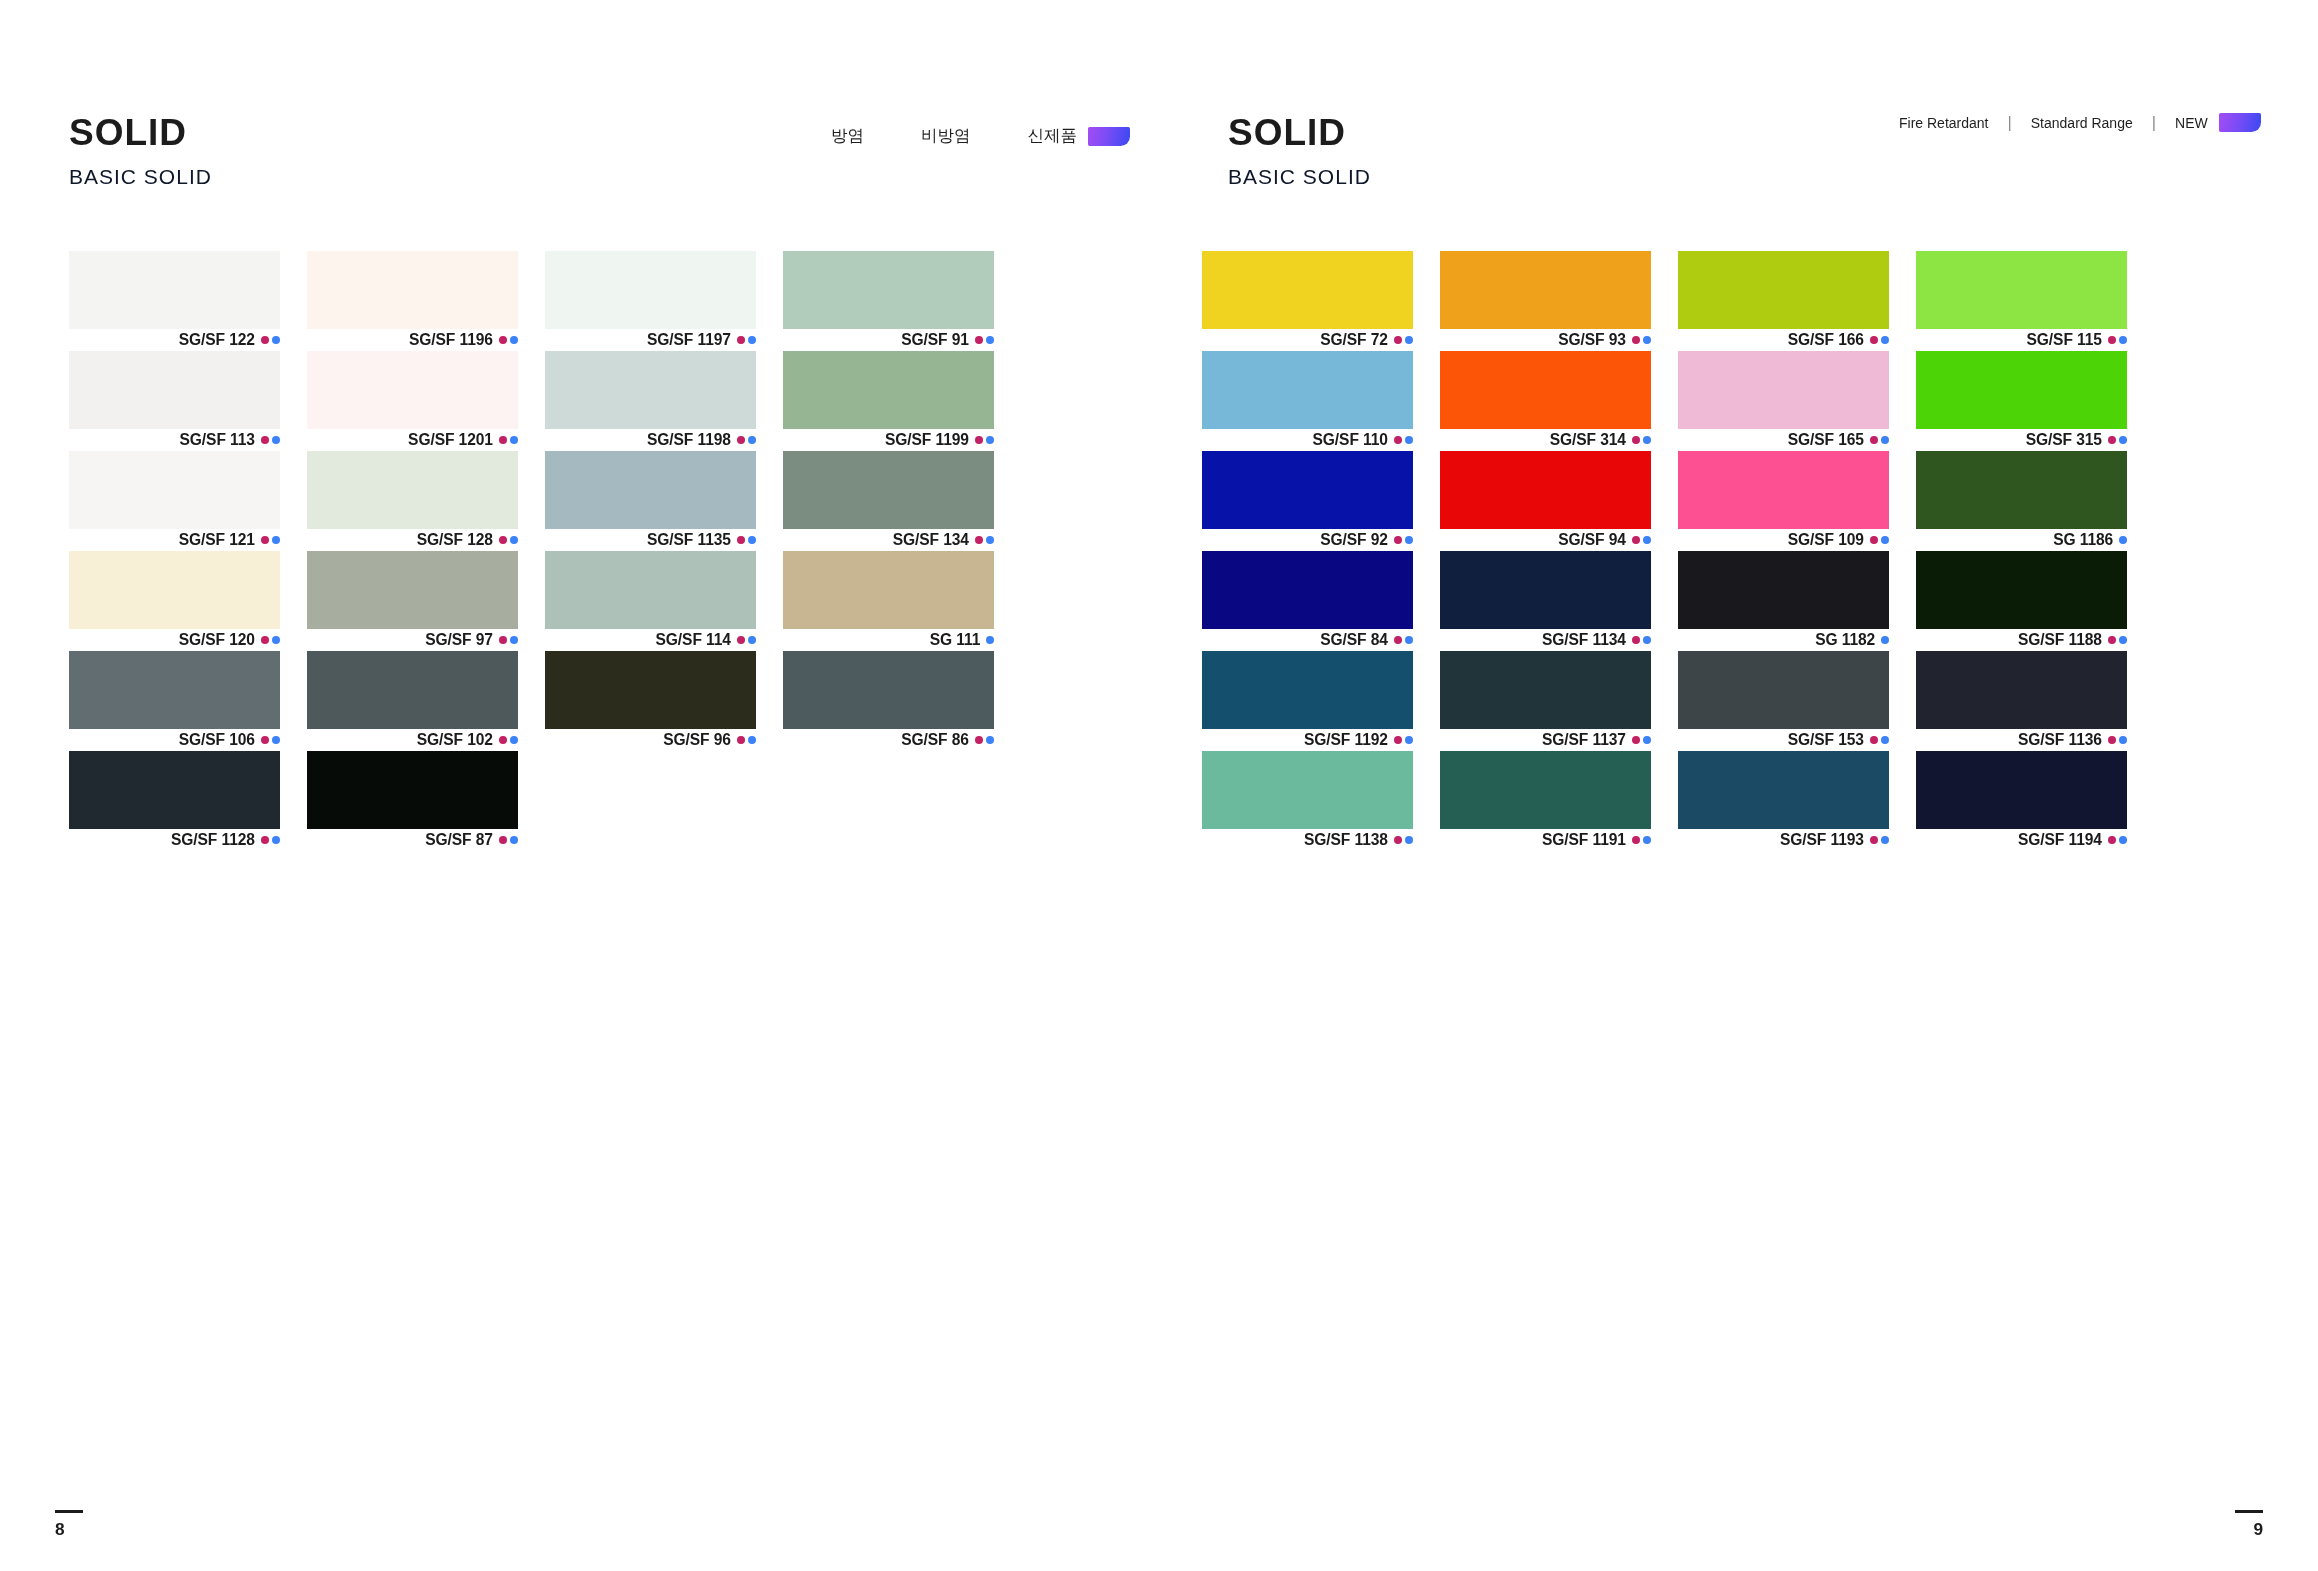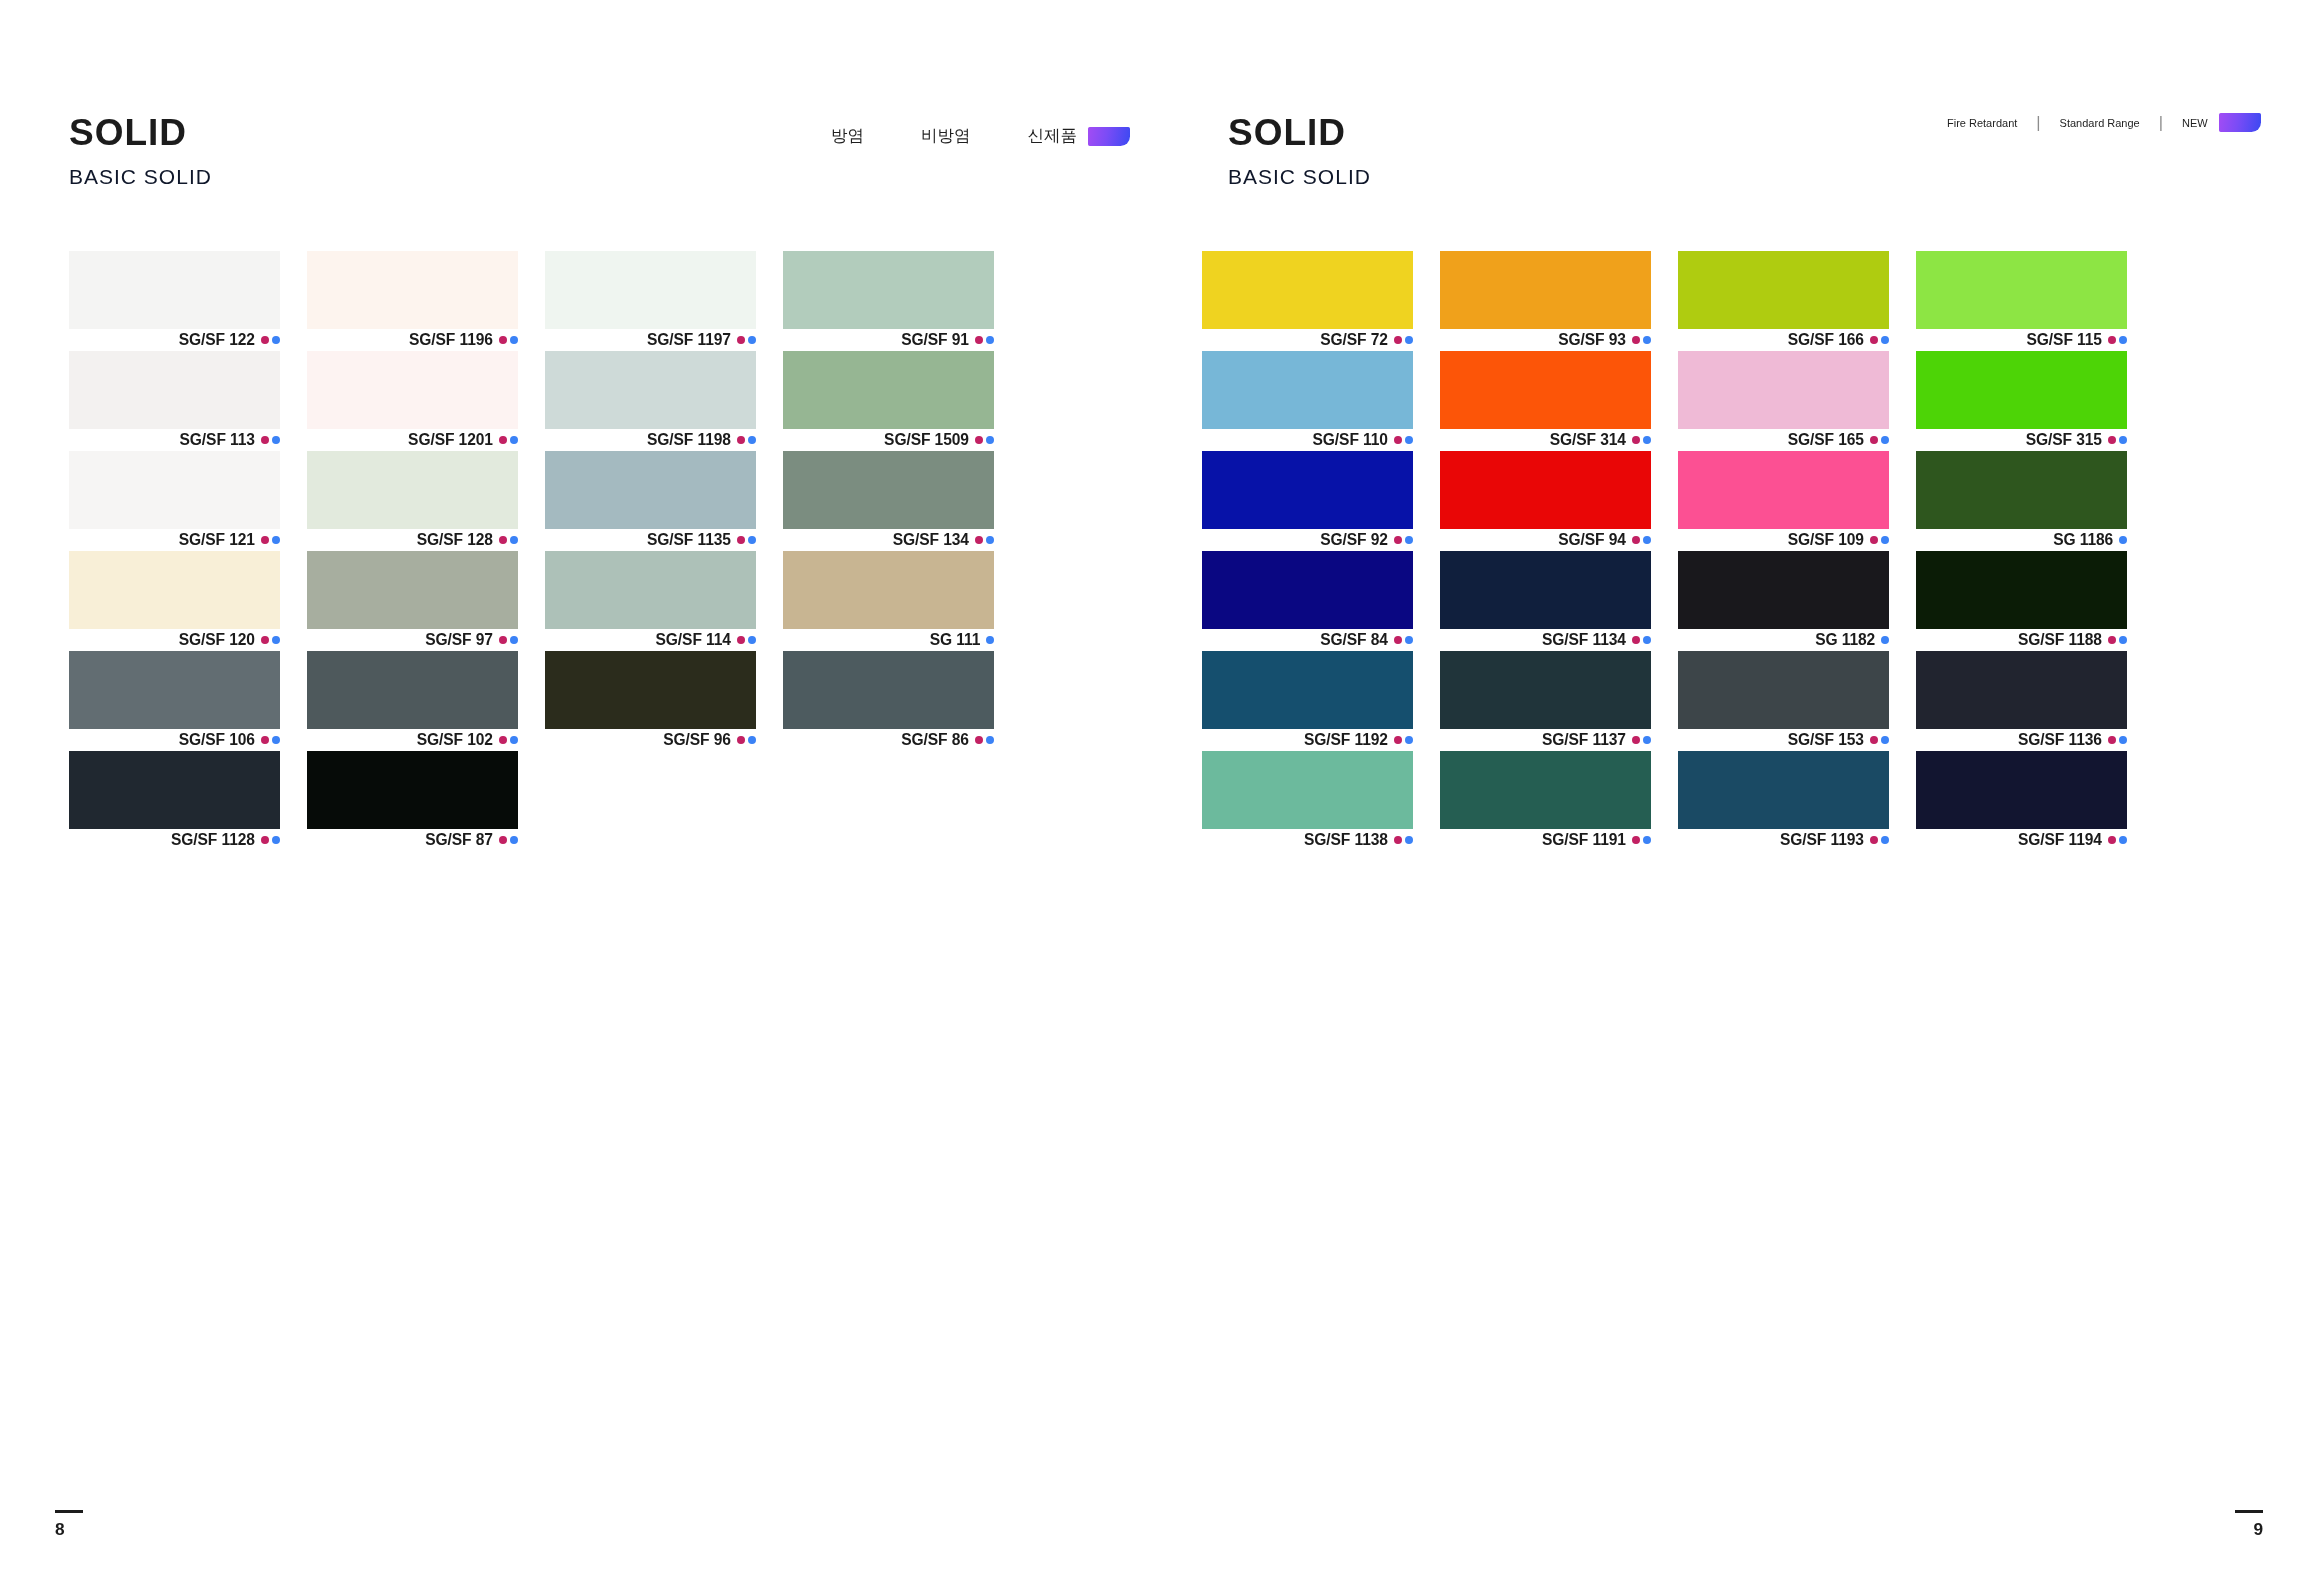--- a/index.html
+++ b/index.html
@@ -26,21 +26,21 @@
 
   
   .legend{
     position:absolute; display:flex; align-items:center;
     white-space:nowrap;
   }
   .legend-ko{ top:111px; left:831px;margin-top:14px; }
   .legend-en{ top:113px; right:57px; }
   .legend-ko .lg-item{ font-size:16.5px; color:#1f1f1f; }
   .legend-ko .lg-gap{ width:57px; }
-  .legend-en .lg-item{ font-size:11px; color:#1f1f1f; }
+  .legend-en .lg-item{ font-size:14px; color:#1f1f1f; }
   .legend-en .lg-sep{
     color:#8d8d8d; font-size:16.5px; padding:0 19px;
   }
   .newchip{
     display:inline-block; width:42px; height:19px; margin-left:11.3px;
     background:linear-gradient(100deg,#a34cf4 0%,#7a4cf6 45%,#3a49f2 100%);
     border-radius:1.7px 1.7px 9.5px 1.7px;
   }
 
   
@@ -169,21 +169,21 @@
             <span class="cap-txt">SG/SF 1198</span>
             <span class="dots">
               <span class="dot" style="background: rgb(194, 33, 99);"></span>
               <span class="dot" style="background: rgb(59, 130, 246);"></span>
             </span>
           </div>
         </div>
         <div class="cell">
           <div class="chip" style="background: rgb(150, 182, 147);"></div>
           <div class="cap">
-            <span class="cap-txt">SG/SF 1509</span>
+            <span class="cap-txt">SG/SF 1199</span>
             <span class="dots">
               <span class="dot" style="background: rgb(194, 33, 99);"></span>
               <span class="dot" style="background: rgb(59, 130, 246);"></span>
             </span>
           </div>
         </div>
         <div class="cell">
           <div class="chip" style="background: rgb(246, 245, 244);"></div>
           <div class="cap">
             <span class="cap-txt">SG/SF 121</span>

